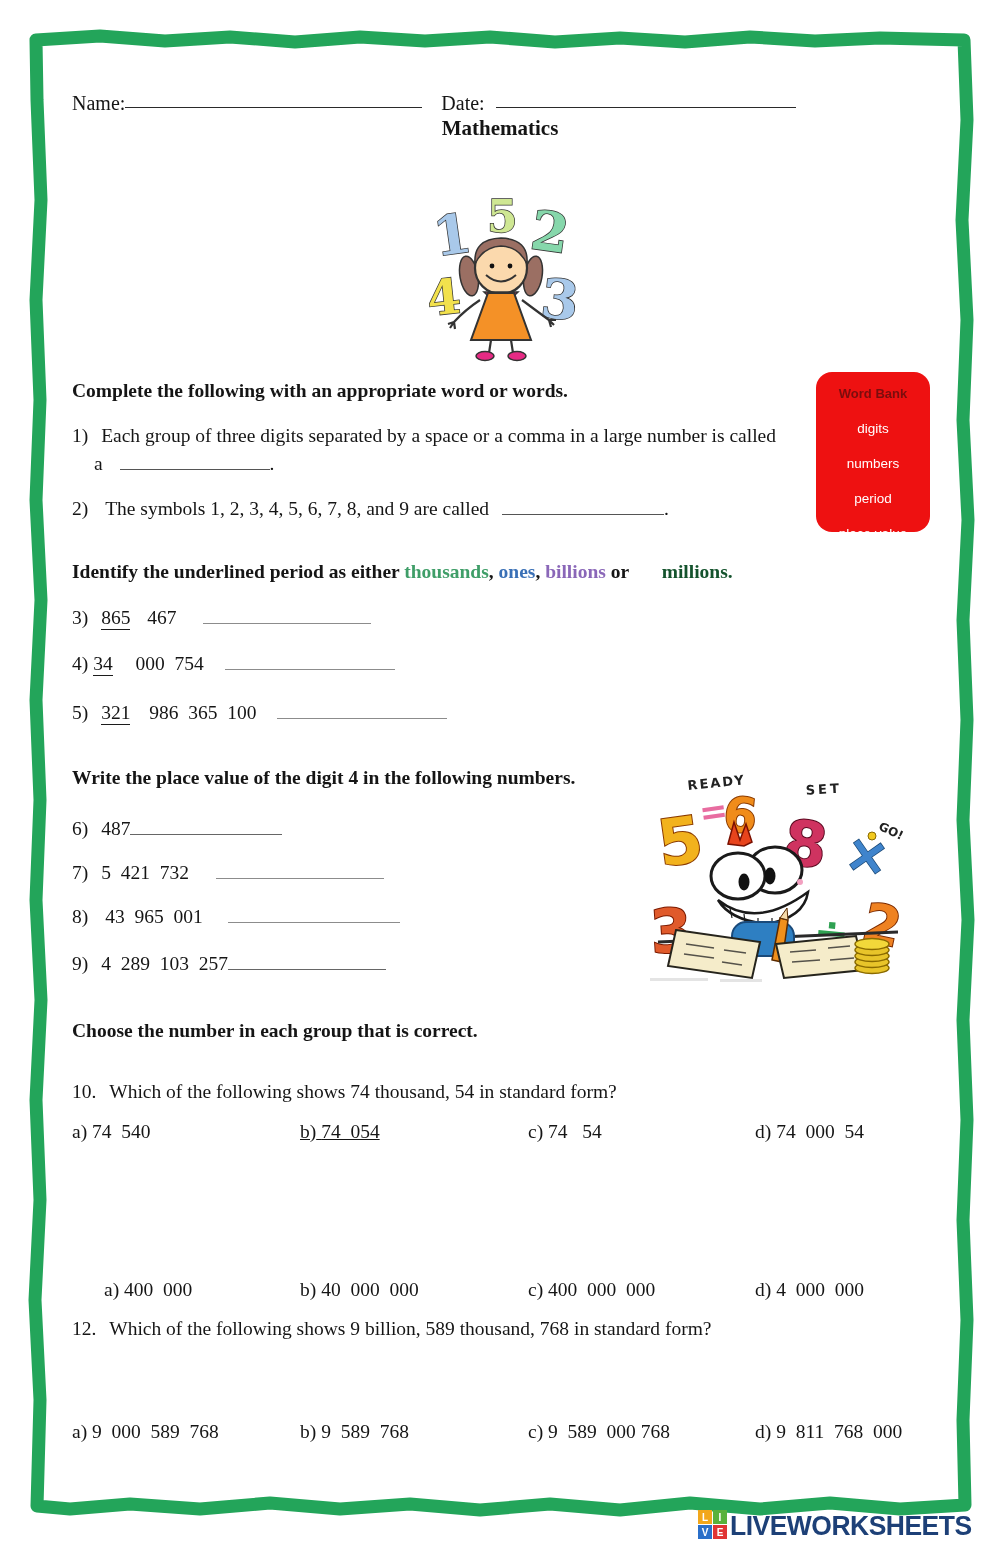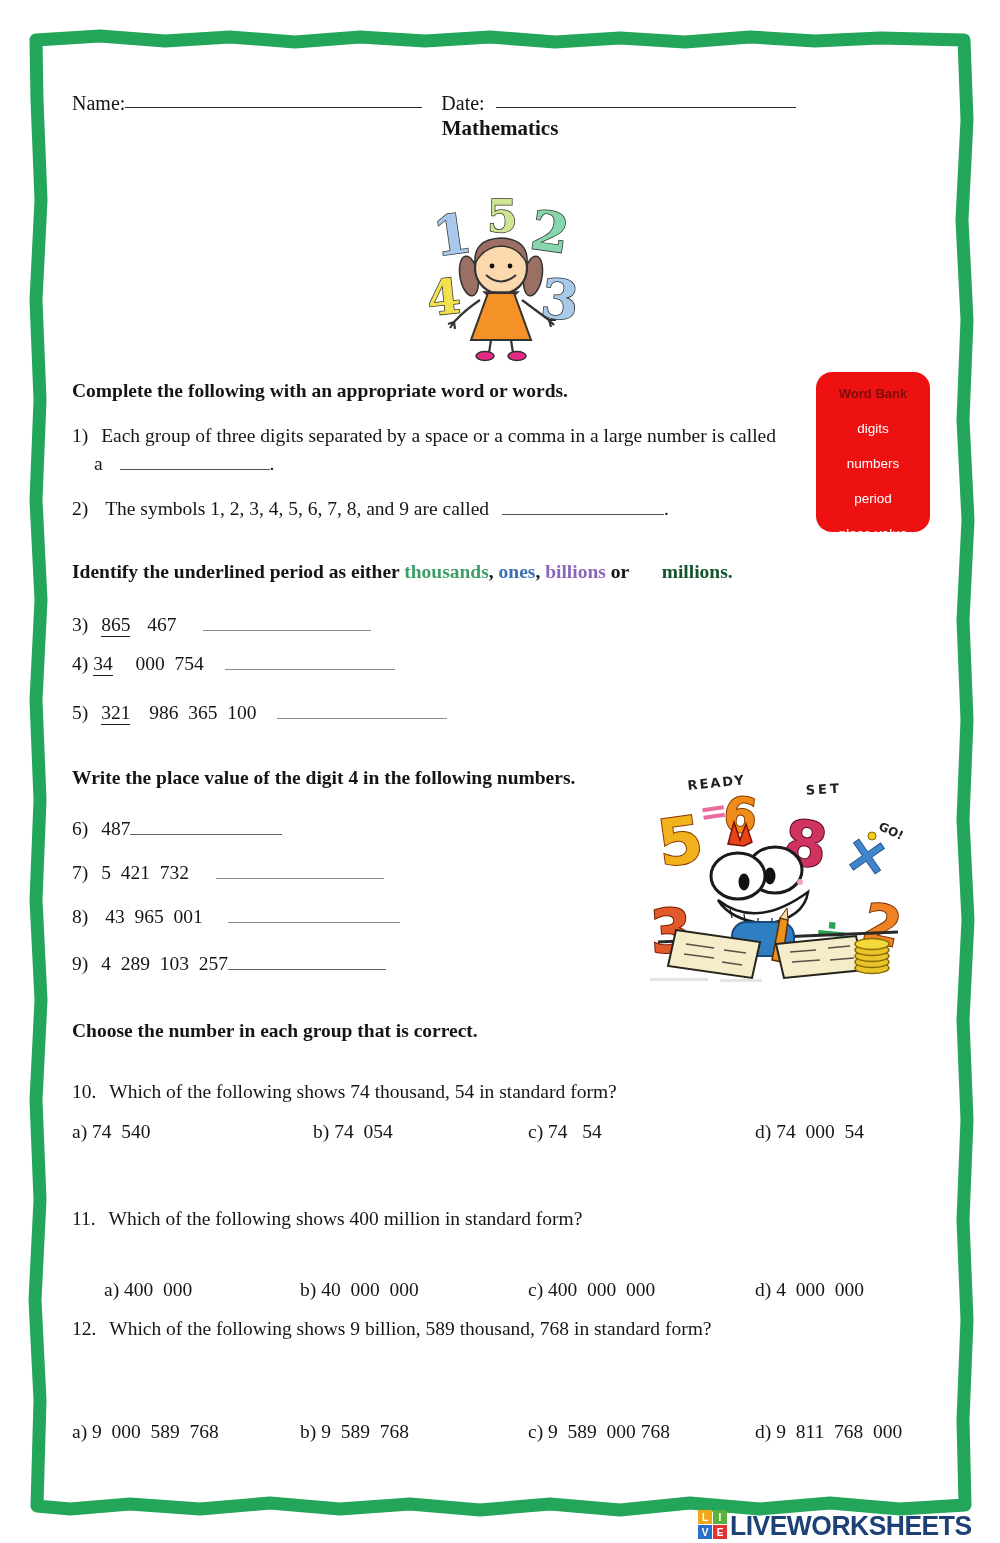--- a/index.html
+++ b/index.html
@@ -96,21 +96,21 @@
     </div>
     <div class="q abs" style="left:0;top:118px;width:740px;">
       <span>2)</span>
       <span style="margin-left:12px;">The symbols 1, 2, 3, 4, 5, 6, 7, 8, and 9 are called</span>
       <span class="ansdark" style="width:162px;margin-left:8px;border-color:#555;"></span><span>.</span>
     </div>
   </div>
 
   <div class="abs" style="left:72px;top:561px;width:740px;z-index:2;">
     <div class="sech abs presp" style="left:0;top:0;width:740px;"><span>Identify the underlined period as either </span><span class="w1">thousands</span><span>, </span><span class="w2">ones</span><span>, </span><span class="w3">billions</span><span> or </span><span class="w4">millions.</span></div>
-    <div class="q abs" style="left:0;top:53px;text-align:center;">
+    <div class="q abs" style="left:0;top:46px;text-align:center;">
       <span>3)</span>
       <span class="u" style="margin-left:8px;">865</span>
       <span class="pre" style="margin-left:12px;">467</span>
       <span class="ans" style="width:168px;margin-left:22px;"></span>
     </div>
     <div class="q abs" style="left:0;top:92px;">
       <span>4)</span>
       <span class="u" style="margin-left:0;text-align:center;">34</span>
       <span class="pre" style="margin-left:18px;">000  754</span>
       <span class="ans" style="width:170px;margin-left:16px;"></span>
@@ -185,29 +185,25 @@
 
   <div class="abs" style="left:72px;top:1020px;width:872px;z-index:2;">
     <div class="sech abs" style="left:0;top:0;">Choose the number in each group that is correct.</div>
 
     <div class="q abs" style="left:0;top:61px;width:872px;">
       <span>10.</span>
       <span style="margin-left:8px;">Which of the following shows 74 thousand, 54 in standard form?</span>
     </div>
     <div class="optrow abs" style="left:0;top:101px;width:872px;">
       <span class="opt" style="left:0;"><span>a)</span> <span class="pre">74  540</span></span>
-      <span class="opt" style="left:241px;"><span>b)</span> <span class="pre">74  054</span></span>
+      <span class="opt" style="left:228px;text-decoration:underline;"><span>b)</span> <span class="pre">74  054</span></span>
       <span class="opt" style="left:456px;"><span>c)</span> <span class="pre">74   54</span></span>
       <span class="opt" style="left:683px;"><span>d)</span> <span class="pre">74  000  54</span></span>
     </div>
 
-    <div class="q abs" style="left:0;top:188px;width:872px;">
-      <span>11.</span>
-      <span style="margin-left:8px;">Which of the following shows 400 million in standard form?</span>
-    </div>
     <div class="optrow abs" style="left:0;top:225px;width:872px;">
       <span class="opt" style="left:0;margin-left:32px;"><span>a)</span> <span class="pre">400  000</span></span>
       <span class="opt" style="left:228px;"><span>b)</span> <span class="pre">40  000  000</span></span>
       <span class="opt" style="left:456px;"><span>c)</span> <span class="pre">400  000  000</span></span>
       <span class="opt" style="left:683px;"><span>d)</span> <span class="pre">4  000  000</span></span>
     </div>
 
     <div class="q abs" style="left:0;top:298px;width:872px;">
       <span>12.</span>
       <span style="margin-left:8px;">Which of the following shows 9 billion, 589 thousand, 768 in standard form?</span>

